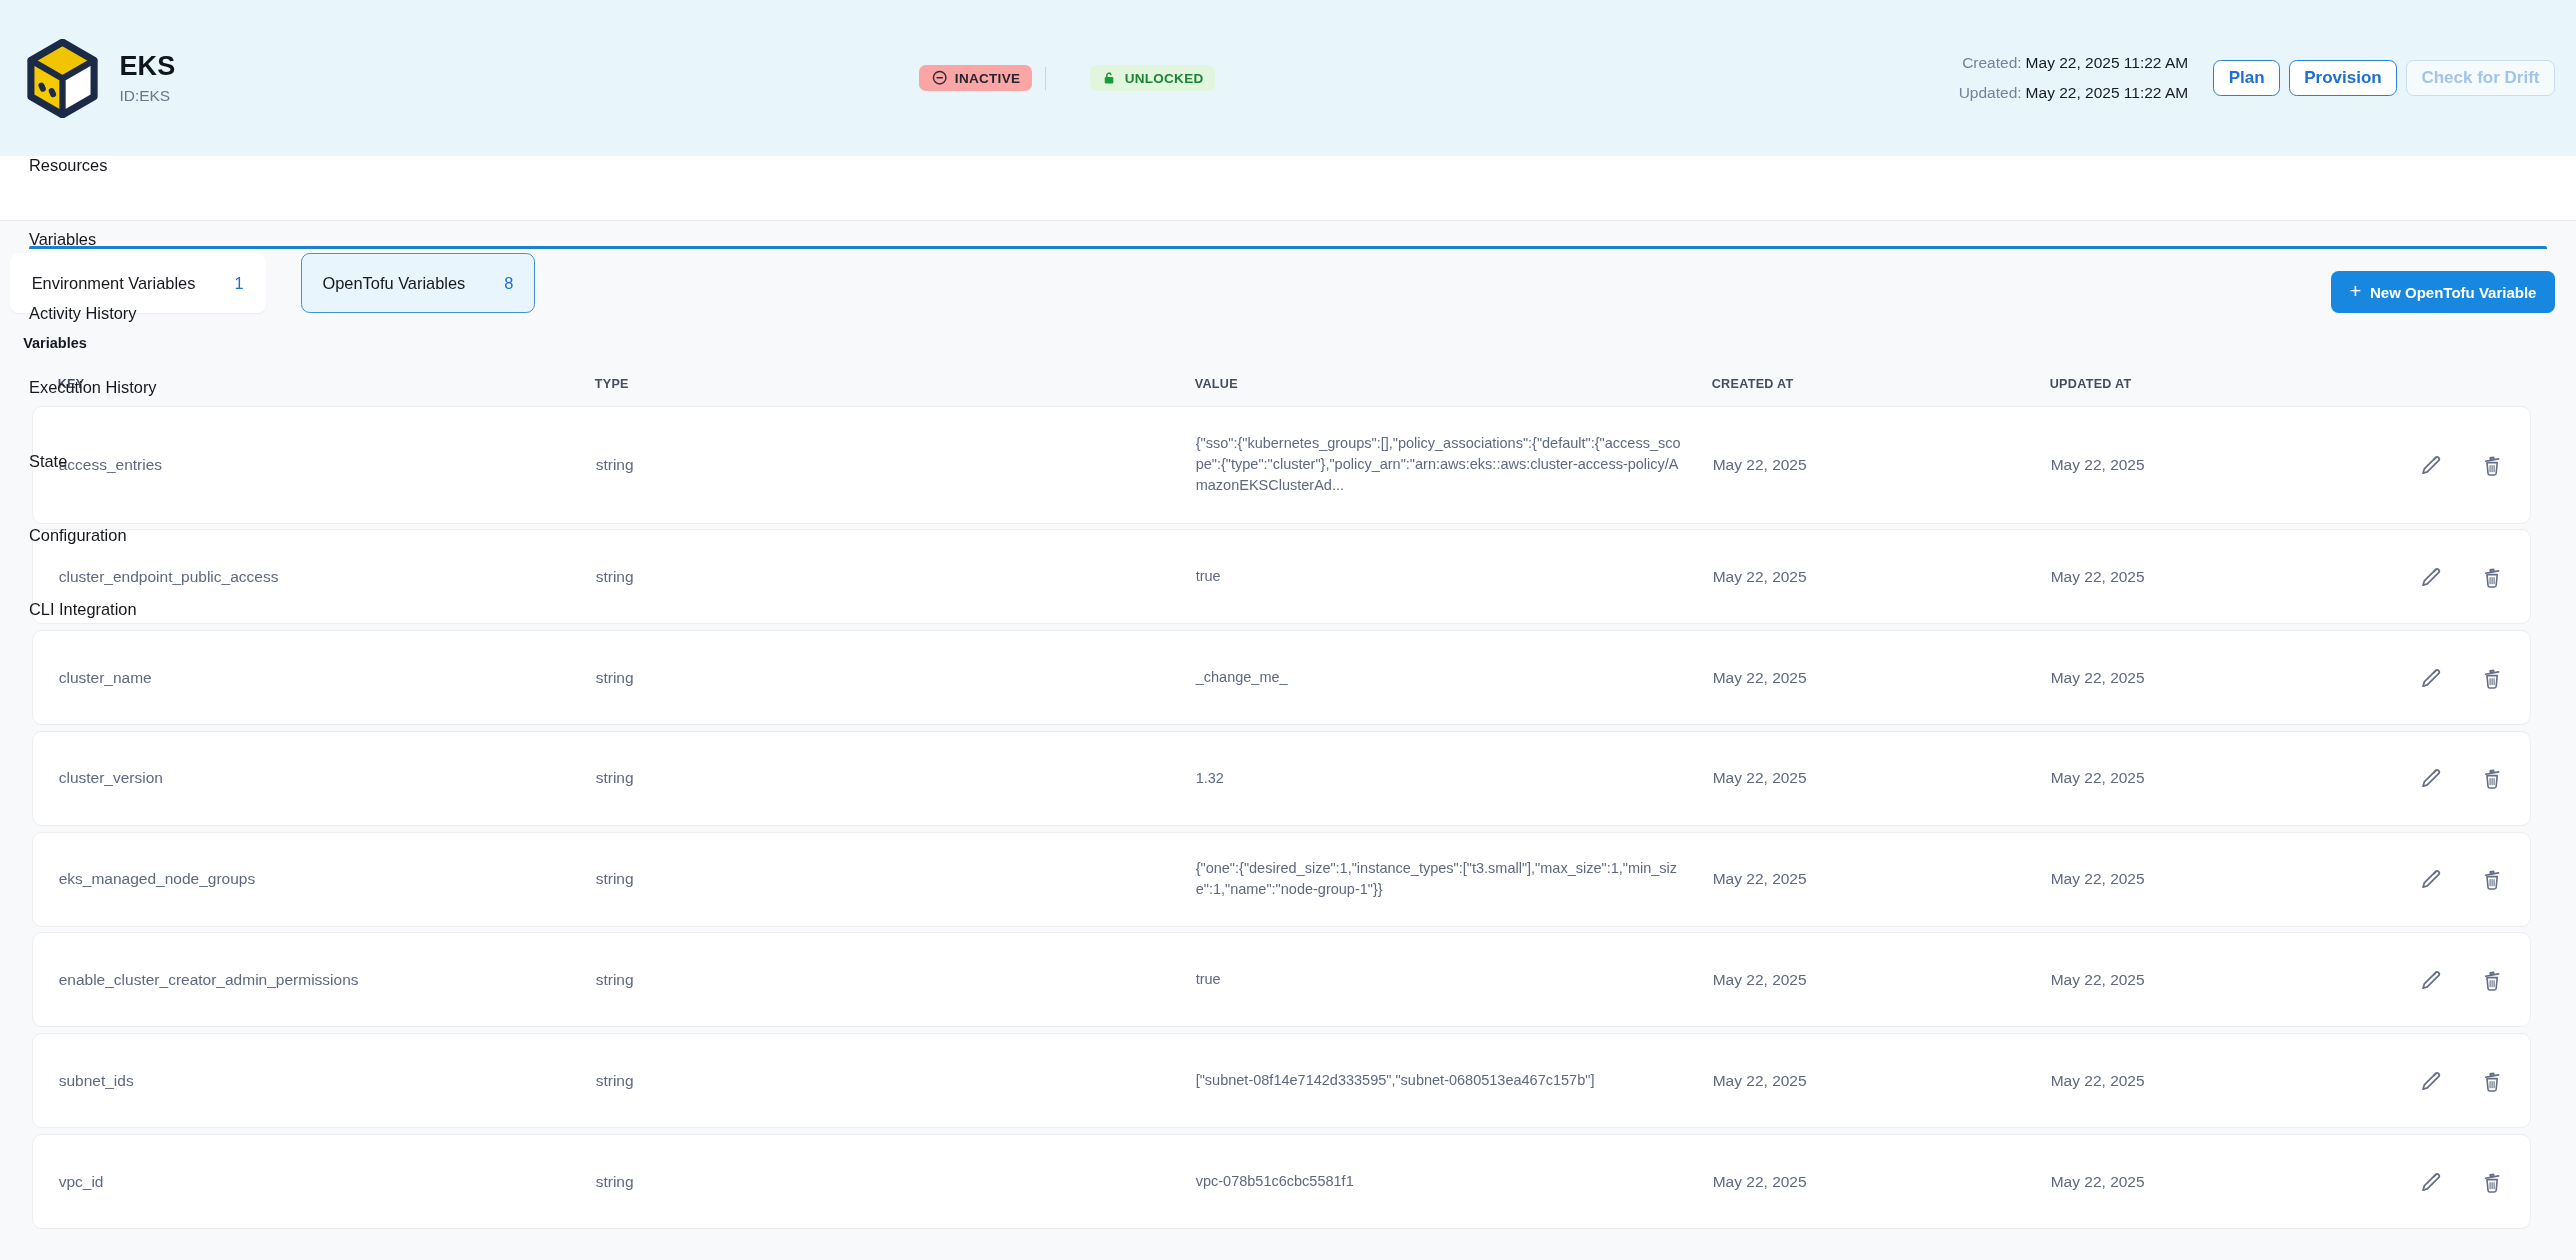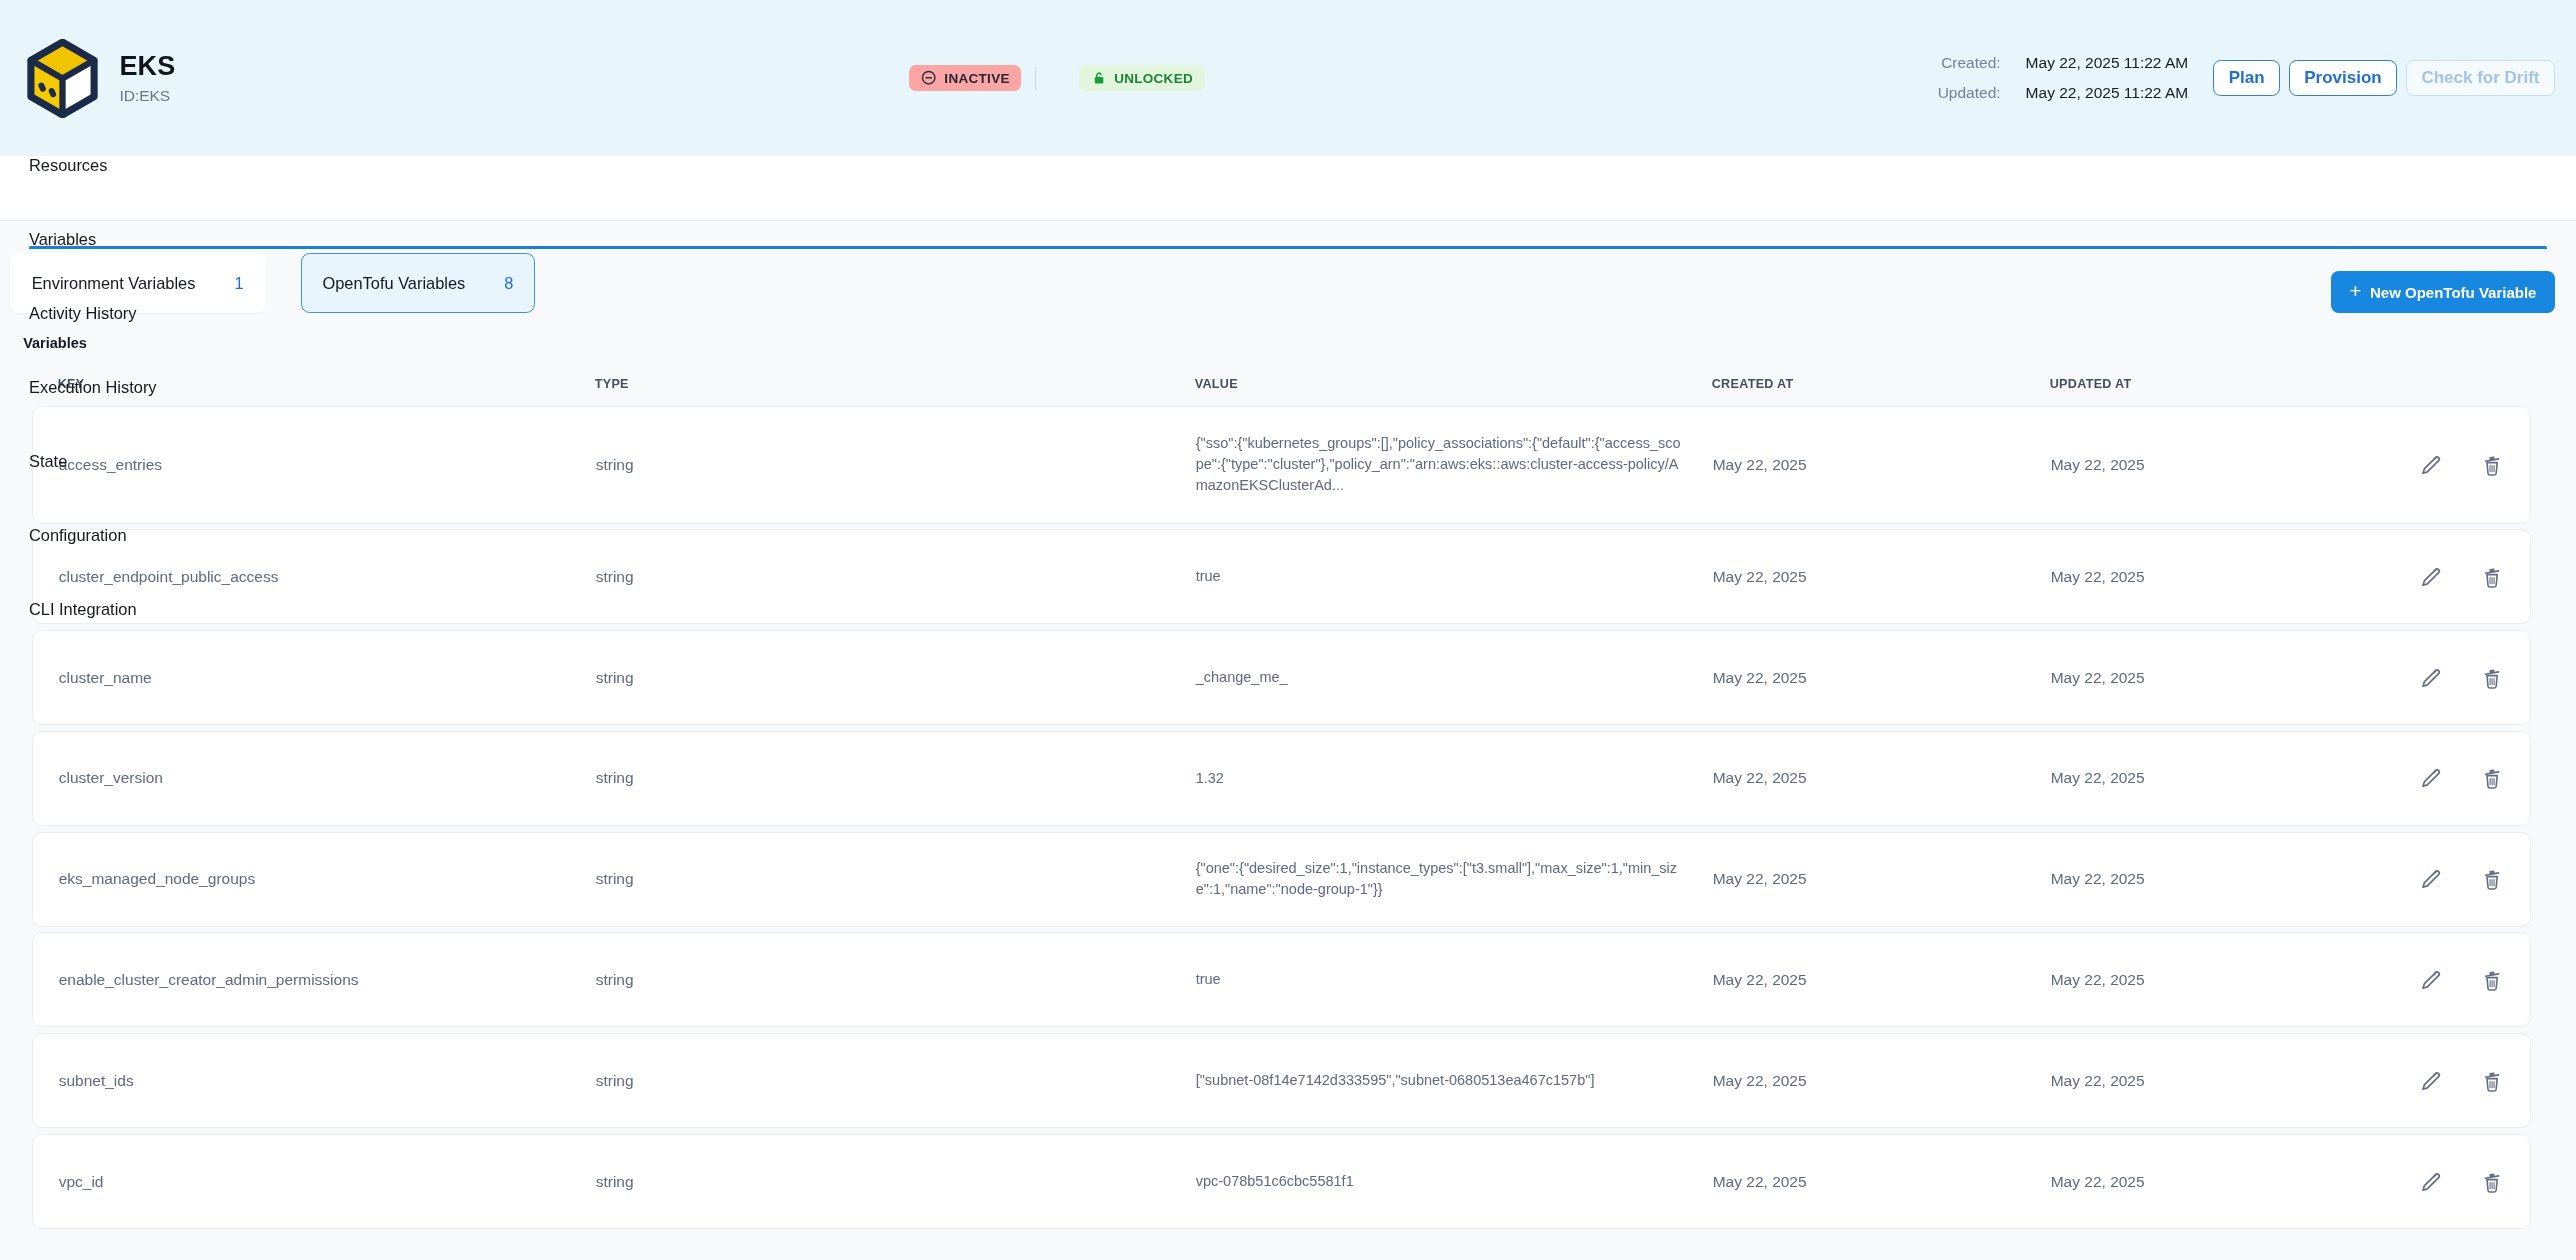--- a/index.html
+++ b/index.html
@@ -22,21 +22,21 @@
     display:inline-flex; align-items:center; gap:6.8px;
     height:26px; padding:0 11.6px; border-radius:6.8px;
     font-size:13.5px; font-weight:700; letter-spacing:0.3px;
   }
   .badge-inactive { background:#fca5a5; color:#23262f; }
   .badge-unlocked { background:#e2f6dd; color:#1a8536;margin-left:30px; }
   .badge-divider { width:1px; height:23px; background:#c9d4dc; }
 
   .header-right { display:flex; align-items:center; gap:25px; }
   .timestamps { display:flex; flex-direction:column; gap:12.6px; }
-  .ts-row { display:flex; align-items:baseline; justify-content:flex-end; gap:25px; font-size:15.5px; }
+  .ts-row { display:flex; align-items:baseline; justify-content:flex-end; gap:4px; font-size:15.5px; }
   .ts-label { color:#76819a; }
   .ts-value { color:#161b26; font-weight:400; }
 
   .header-buttons { display:flex; align-items:center; gap:8.7px; }
   .btn-outline {
     height:36px; padding:0 14.5px; border-radius:7.7px;
     background:#ffffff; border:1.5px solid #2e7ed6;
     color:#1e6fd0; font-size:17px; font-weight:700;
     font-family:"Liberation Sans", sans-serif; cursor:pointer;
   }

